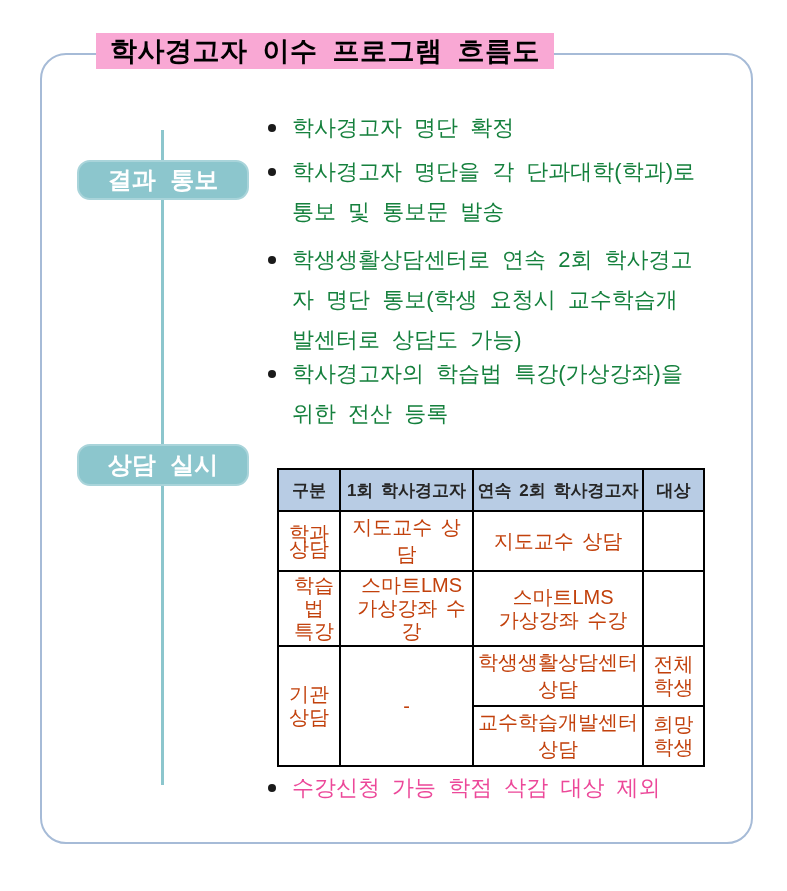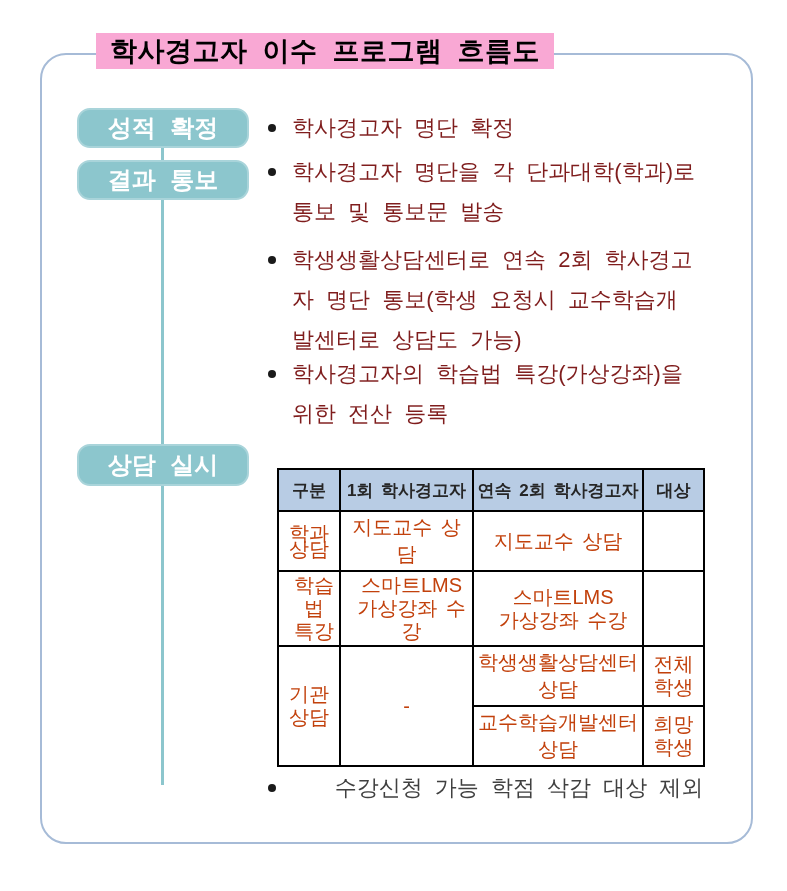--- a/index.html
+++ b/index.html
@@ -81,30 +81,30 @@
     width: 8px; height: 8px;
     border-radius: 50%;
     background: #1a1a1a;
     margin: 16px 16px 0 0;
     flex: 0 0 auto;
   }
   .bullet .btext {
     flex: 1;
     font-size: 22px;
     line-height: 40px;
-    color: #7f1d1d;
+    color: #15803d;
     word-spacing: 6px;
     white-space: pre-line;
   }
   .bullet-1 { top: 108px; }
   .bullet-2 { top: 152px; }
   .bullet-3 { top: 240px; }
   .bullet-4 { top: 354px; }
   .bullet-final { top: 768px; }
-  .bullet-final .btext { color: #404040; text-align: center; }
+  .bullet-final .btext { color: #ec4899; }
   
   .tablewrap {
     position: absolute;
     left: 277px; top: 468px;
     z-index: 2;
   }
   table.counsel {
     border-collapse: collapse;
     table-layout: fixed;
     width: 426px;
@@ -148,23 +148,20 @@
 <body>
 
 <div class="canvas">
 
   <div class="outer-frame"></div>
 
   <div class="page-title">학사경고자 이수 프로그램 흐름도</div>
 
   <div class="connector"></div>
 
-  <div class="step step-1">
-    <span>성적 확정</span>
-  </div>
   <div class="step step-3">
     <span>상담 실시</span>
   </div>
   <div class="step step-2">
     <span>결과 통보</span>
   </div>
 
   <div class="bullet bullet-1">
     <span class="dot"></span>
     <span class="btext">학사경고자 명단 확정</span>

